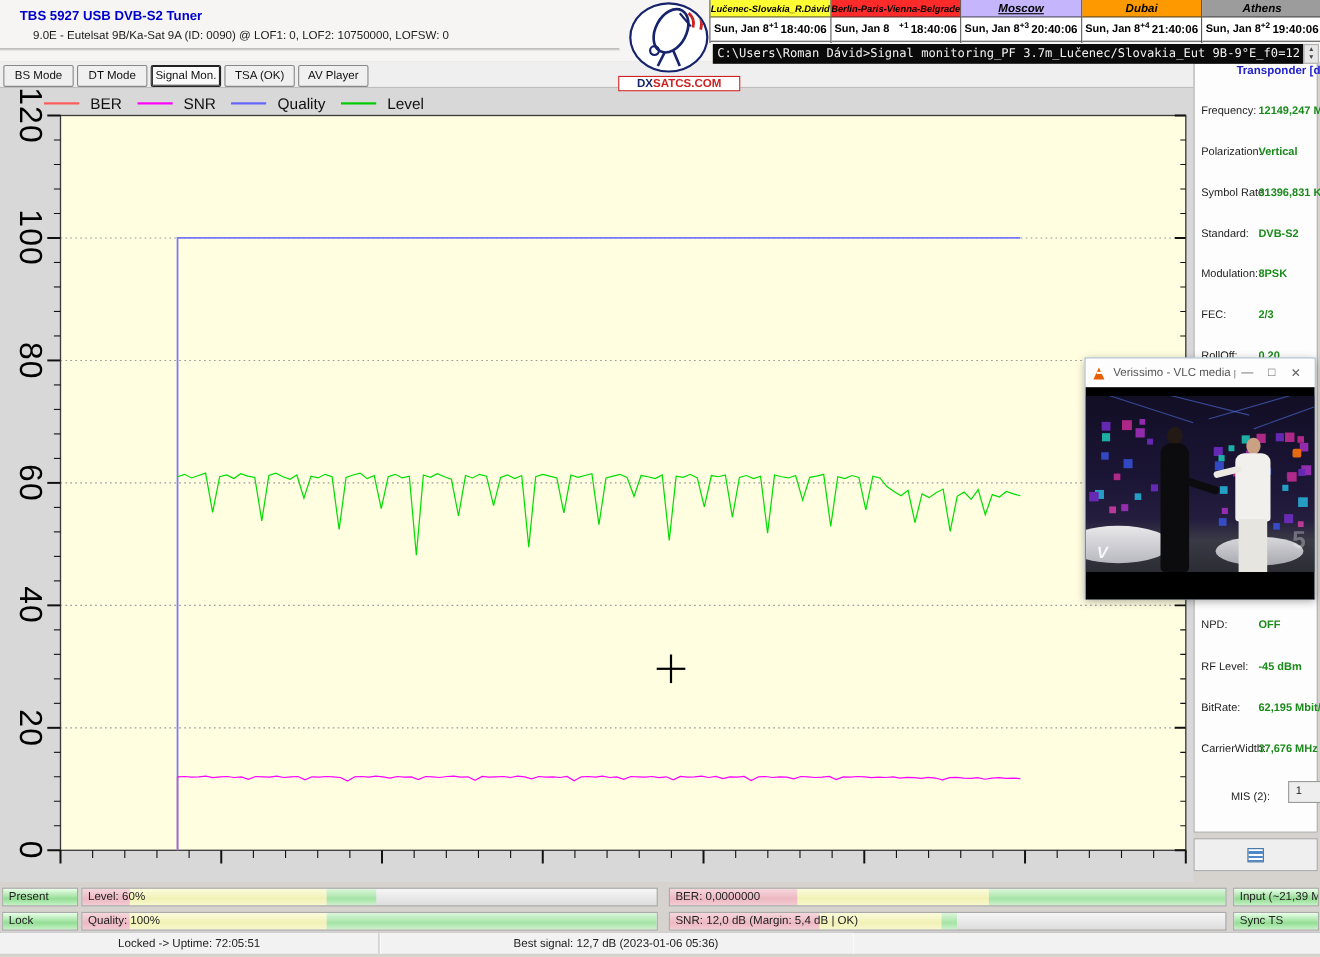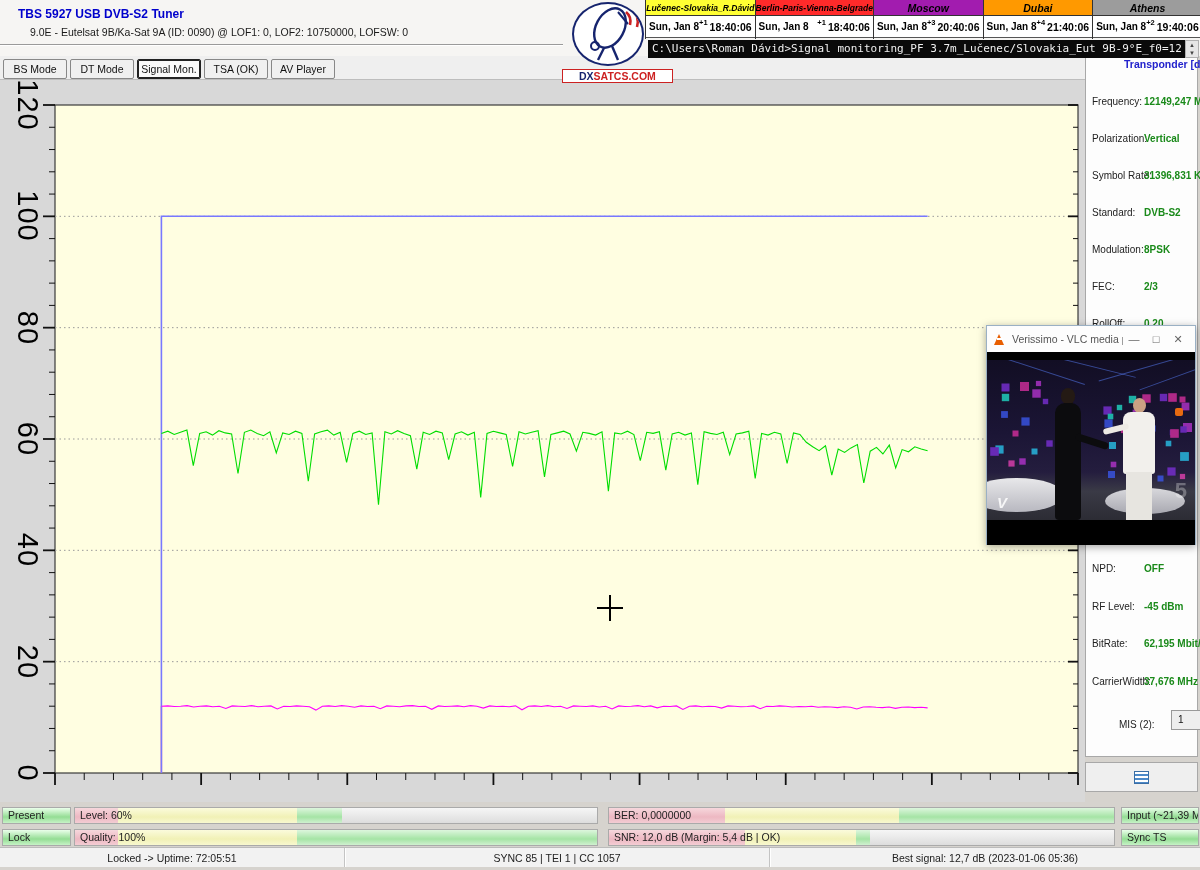--- a/index.html
+++ b/index.html
@@ -122,21 +122,21 @@
     </div>
     <div class="clock-col">
       <div class="clock-head" style="background: rgb(255, 42, 42); color: rgb(0, 0, 0); font-size: 8.5px;">Berlin-Paris-Vienna-Belgrade</div>
       <div class="clock-body">
         <span class="clock-date">Sun, Jan 8</span>
         <span class="clock-off">+1</span>
         <span class="clock-time">18:40:06</span>
       </div>
     </div>
     <div class="clock-col">
-      <div class="clock-head" style="background: #a21caf; color: rgb(0, 0, 0);">Moscow</div>
+      <div class="clock-head" style="background: #c4b5fd; color: rgb(0, 0, 0); text-decoration: underline;">Moscow</div>
       <div class="clock-body">
         <span class="clock-date">Sun, Jan 8</span>
         <span class="clock-off">+3</span>
         <span class="clock-time">20:40:06</span>
       </div>
     </div>
     <div class="clock-col">
       <div class="clock-head" style="background: rgb(255, 153, 0); color: rgb(0, 0, 0);">Dubai</div>
       <div class="clock-body">
         <span class="clock-date">Sun, Jan 8</span>
@@ -177,20 +177,38 @@
 
 <div id="tab-bar">
     <div class="tab" style="left: 3px;">BS Mode</div>
     <div class="tab" style="left: 70px;">DT Mode</div>
     <div class="tab active" style="left: 137px;">Signal Mon.</div>
     <div class="tab" style="left: 204px;">TSA (OK)</div>
     <div class="tab" style="left: 271px;">AV Player</div>
   </div>
 
 <div id="chart-panel">
+  <div id="legend">
+      <div class="leg-item">
+        <span class="leg-line" style="background: rgb(255, 90, 90);"></span>
+        <span class="leg-label">BER</span>
+      </div>
+      <div class="leg-item">
+        <span class="leg-line" style="background: rgb(255, 0, 255);"></span>
+        <span class="leg-label">SNR</span>
+      </div>
+      <div class="leg-item">
+        <span class="leg-line" style="background: rgb(100, 100, 255);"></span>
+        <span class="leg-label">Quality</span>
+      </div>
+      <div class="leg-item">
+        <span class="leg-line" style="background: rgb(0, 204, 0);"></span>
+        <span class="leg-label">Level</span>
+      </div>
+    </div>
   <svg id="chart-svg" width="1085" height="722" viewBox="0 0 1085 722">
       <rect x="55" y="25" width="1023" height="668" fill="#fffee1" stroke="#3a3a3a" stroke-width="1.2"></rect>
       <line x1="55" y1="581.6666666666666" x2="1078" y2="581.6666666666666" stroke="#9a9a9a" stroke-width="1" stroke-dasharray="1.5,3"></line>
       <line x1="55" y1="470.33333333333337" x2="1078" y2="470.33333333333337" stroke="#9a9a9a" stroke-width="1" stroke-dasharray="1.5,3"></line>
       <line x1="55" y1="359" x2="1078" y2="359" stroke="#9a9a9a" stroke-width="1" stroke-dasharray="1.5,3"></line>
       <line x1="55" y1="247.66666666666669" x2="1078" y2="247.66666666666669" stroke="#9a9a9a" stroke-width="1" stroke-dasharray="1.5,3"></line>
       <line x1="55" y1="136.33333333333337" x2="1078" y2="136.33333333333337" stroke="#9a9a9a" stroke-width="1" stroke-dasharray="1.5,3"></line>
       <line x1="43" y1="693" x2="55" y2="693" stroke="#111" stroke-width="1.8"></line>
       <line x1="1078" y1="693" x2="1068" y2="693" stroke="#111" stroke-width="1.8"></line>
       <line x1="49" y1="670.7333333333333" x2="55" y2="670.7333333333333" stroke="#111" stroke-width="1"></line>
@@ -444,15 +462,14 @@
     <div class="zone yellow" style="left: 136.35px; width: 111.1px;"></div>
     <div class="zone green" style="left: 247.45px; width: 13.635px;"></div>
   </div>
 <div class="pbar" id="bar-sync" style="left:1121px; top:829px; width:78px;">
     <div class="zone full" style="left:0;right:0;"></div>
     <span class="blabel">Sync TS</span>
   </div>
 
 <div id="statusbar">
   <div class="sb-cell" style="width:345px;">Locked -&gt; Uptime: 72:05:51</div>
-  <div class="sb-cell" style="width:425px;">SYNC 85 | TEI 1 | CC 1057</div>
   <div class="sb-cell" style="width:430px; border-right:none;">Best signal: 12,7 dB (2023-01-06 05:36)</div>
 </div>
 
 </body></html>

